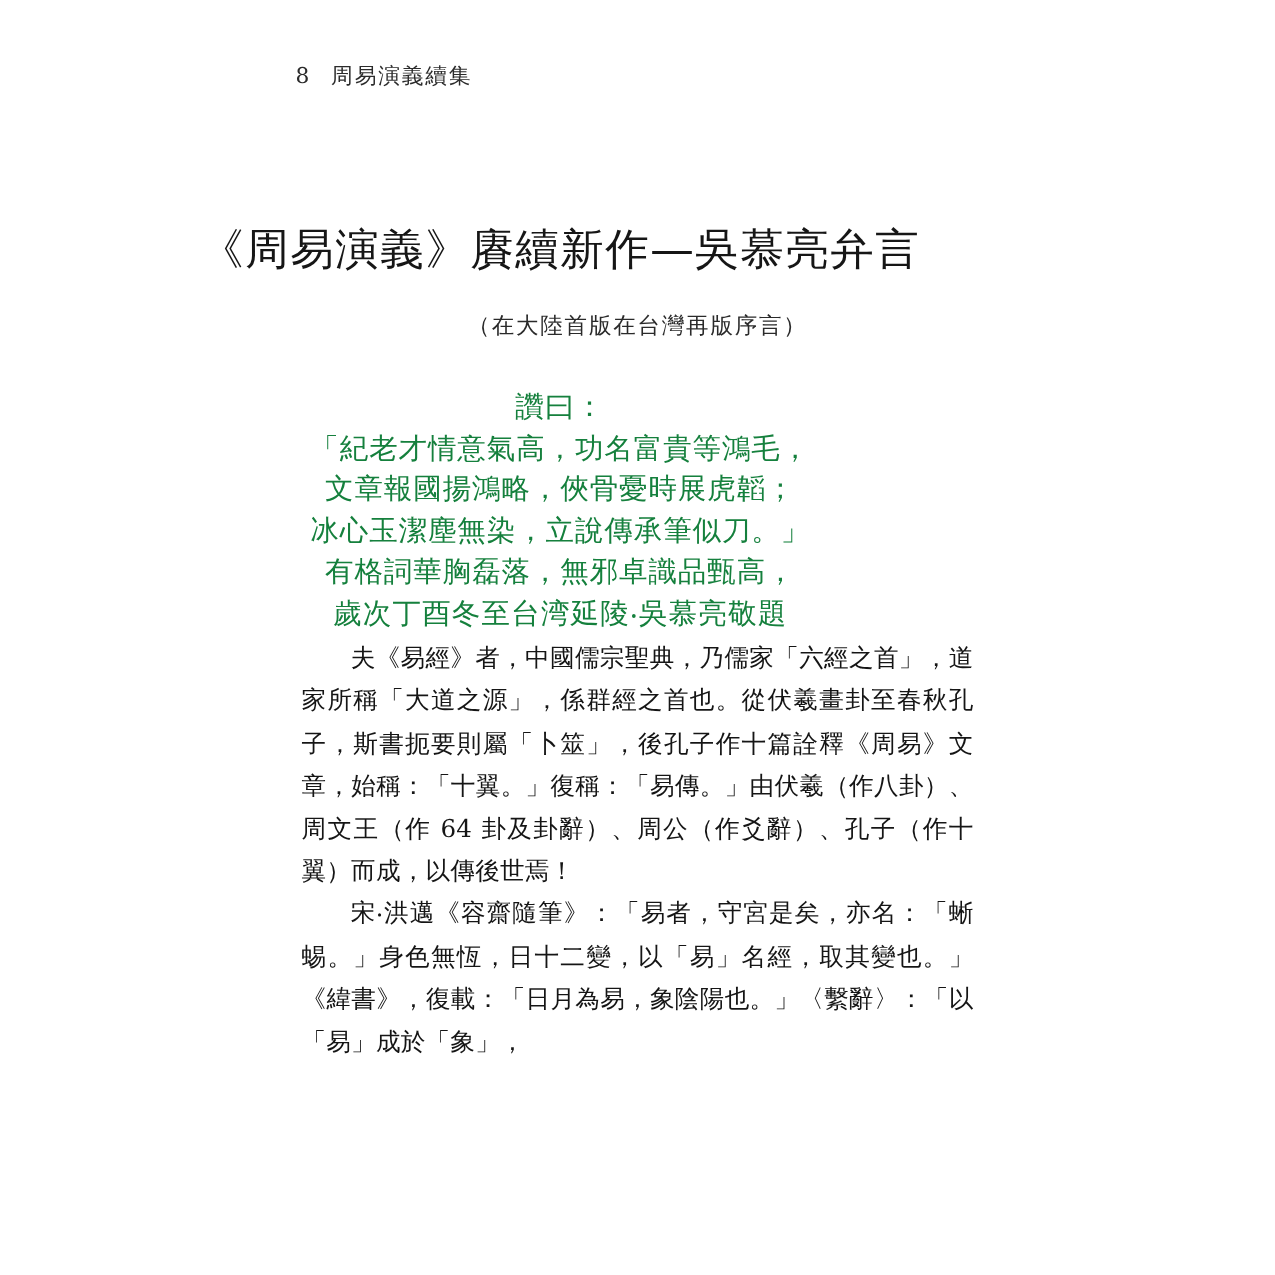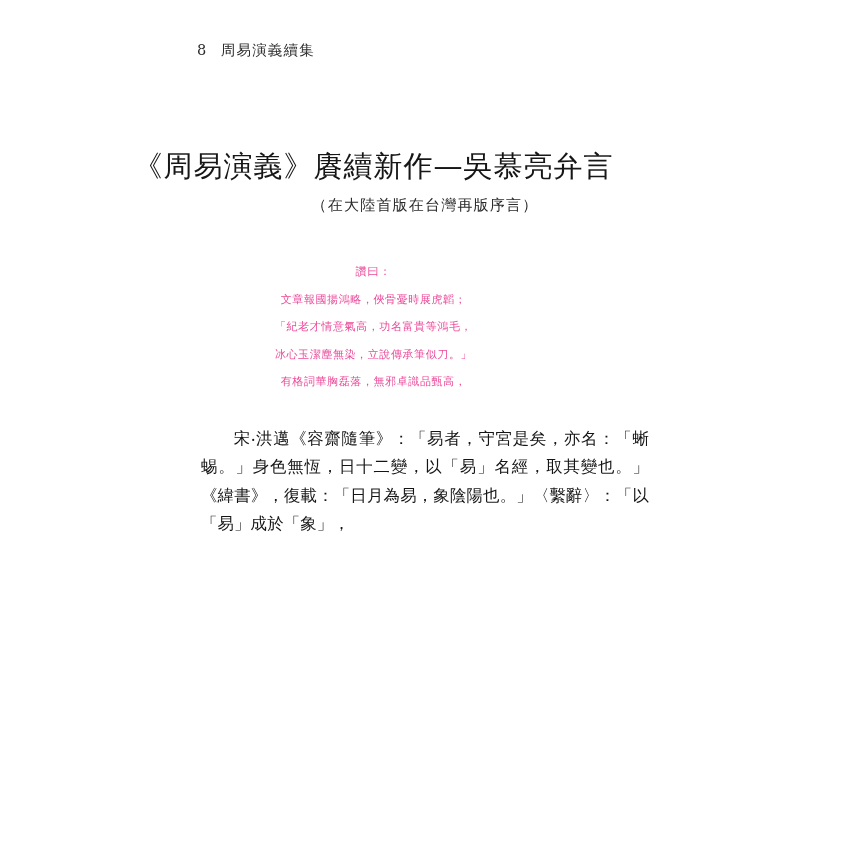--- a/index.html
+++ b/index.html
@@ -55,39 +55,39 @@
     text-align: center;
     font-size: 29px;
     line-height: 1.25;
     letter-spacing: 1px;
     color: #161616;
     font-family: "DejaVu Serif", "Liberation Serif", serif;
   }
   .doc-subtitle {
     position: absolute;
     left: 0;
-    top: 196px;
+    top: 208px;
     width: 850px;
     text-align: center;
     font-size: 15px;
     letter-spacing: 1.2px;
     color: #2a2a2a;
   }
 
   
   .verse {
     position: absolute;
     left: 0;
     top: 258px;
     width: 747px;
     text-align: center;
-    font-size: 11px;
+    font-size: 19px;
     line-height: 27.5px;
     letter-spacing: 0.6px;
-    color: #ec4899;
+    color: #15803d;
   }
   .verse-lead {
     letter-spacing: 1px;
   }
   .verse-line { white-space: nowrap; }
   .verse-sign { letter-spacing: 0.8px; }
 
   
   .body-text {
     position: absolute;
@@ -115,23 +115,25 @@
   <div class="running-head">
     <span class="folio">8</span>
     <span class="head-title">周易演義續集</span>
   </div>
 
   <div class="doc-title">《周易演義》賡續新作—吳慕亮弁言</div>
   <div class="doc-subtitle">（在大陸首版在台灣再版序言）</div>
 
   <div class="verse">
     <div class="verse-lead">讚曰：</div>
+    <div class="verse-line">「紀老才情意氣高，功名富貴等鴻毛，</div>
     <div class="verse-line">文章報國揚鴻略，俠骨憂時展虎韜；</div>
-    <div class="verse-line">「紀老才情意氣高，功名富貴等鴻毛，</div>
     <div class="verse-line">冰心玉潔塵無染，立說傳承筆似刀。」</div>
     <div class="verse-line">有格詞華胸磊落，無邪卓識品甄高，</div>
+    <div class="verse-sign">歲次丁酉冬至台湾延陵‧吳慕亮敬題</div>
   </div>
 
   <div class="body-text">
+    <p>夫《易經》者，中國儒宗聖典，乃儒家「六經之首」，道家所稱「大道之源」，係群經之首也。從伏羲畫卦至春秋孔子，斯書扼要則屬「卜筮」，後孔子作十篇詮釋《周易》文章，始稱：「十翼。」復稱：「易傳。」由伏羲（作八卦）、周文王（作 64 卦及卦辭）、周公（作爻辭）、孔子（作十翼）而成，以傳後世焉！</p>
     <p>宋‧洪邁《容齋隨筆》：「易者，守宮是矣，亦名：「蜥蜴。」身色無恆，日十二變，以「易」名經，取其變也。」《緯書》，復載：「日月為易，象陰陽也。」〈繫辭〉：「以「易」成於「象」，</p>
   </div>
 
 </div>
 
 </body></html>

